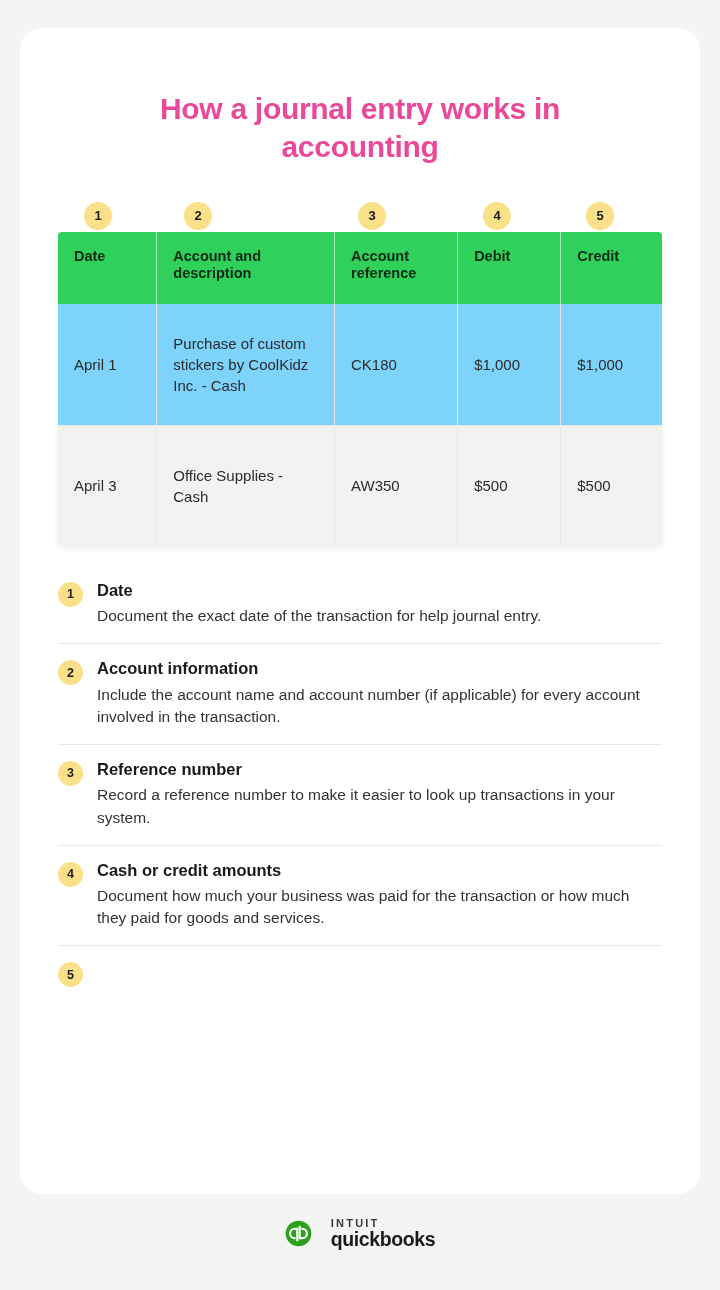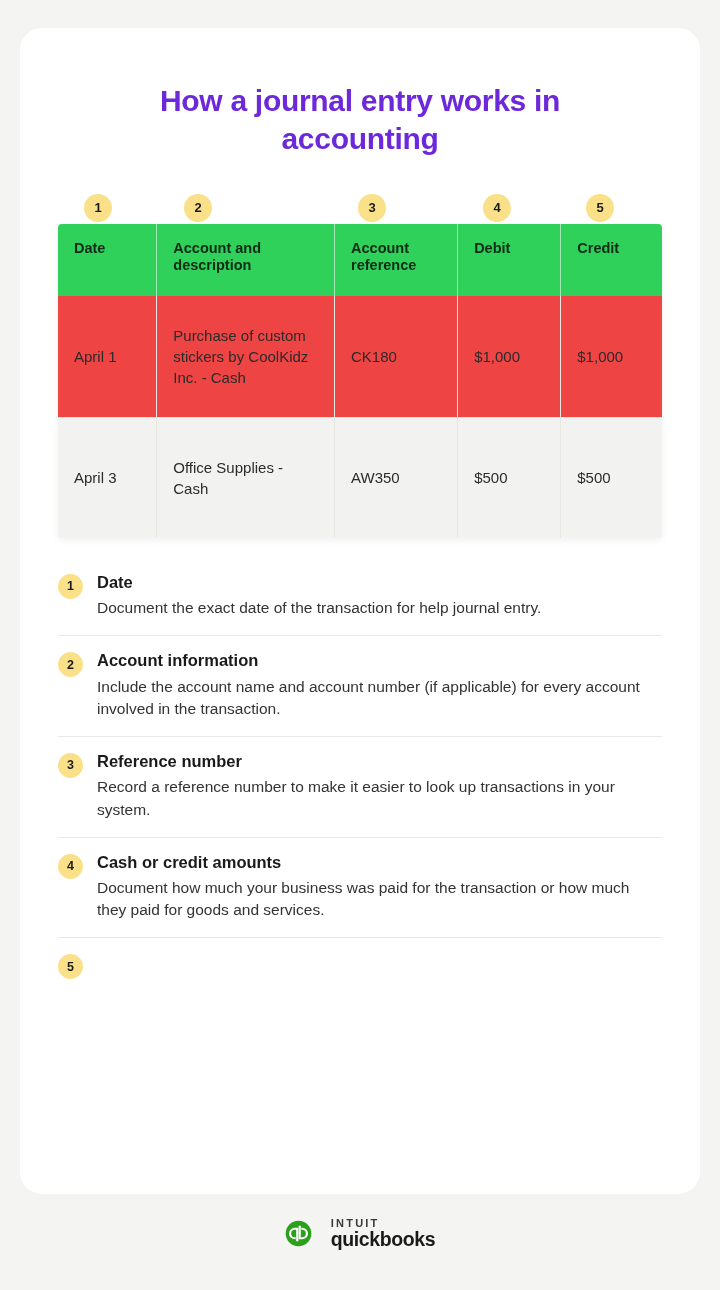--- a/index.html
+++ b/index.html
@@ -15,28 +15,28 @@
   .card {
     position: absolute;
     left: 20px;
     top: 28px;
     width: 680px;
     height: 1166px;
     background: #ffffff;
     border-radius: 22px;
   }
   .title {
-    margin: 8px;
+    margin: 16px;
     padding: 46px 70px 0 70px;
     text-align: center;
     font-size: 30px;
     line-height: 1.26;
     font-weight: bold;
     letter-spacing: -0.3px;
-    color: #6d28d9;
+    color: #ec4899;
   }
 
   
   .table-wrap {
     position: relative;
     margin: 36px 38px 0 38px;
   }
   .num-row {
     position: relative;
     height: 30px;
@@ -85,21 +85,21 @@
   }
   table.journal thead th:last-child { border-right: none; }
   table.journal tbody td {
     font-size: 15px;
     color: #2b2b2b;
     padding: 18px 14px 18px 16px;
     vertical-align: middle;
     line-height: 1.4;
     border-right: 1px solid #e6e6e3;
     border-bottom: 1px solid #e6e6e3;
-    background: #ef4444;
+    background: #7dd3fc;
   }
   table.journal tbody tr:last-child td { border-bottom: none; }
   table.journal tbody td:last-child { border-right: none; }
   table.journal tbody tr.r1 td { height: 122px; }
   table.journal tbody tr.r2 td { height: 120px; background: #f2f2f0; }
   .col-date { width: 100px; }
   .col-acct { width: 180px; }
   .col-ref  { width: 124px; }
   .col-deb  { width: 104px; }
   .col-cre  { width: 102px; }

